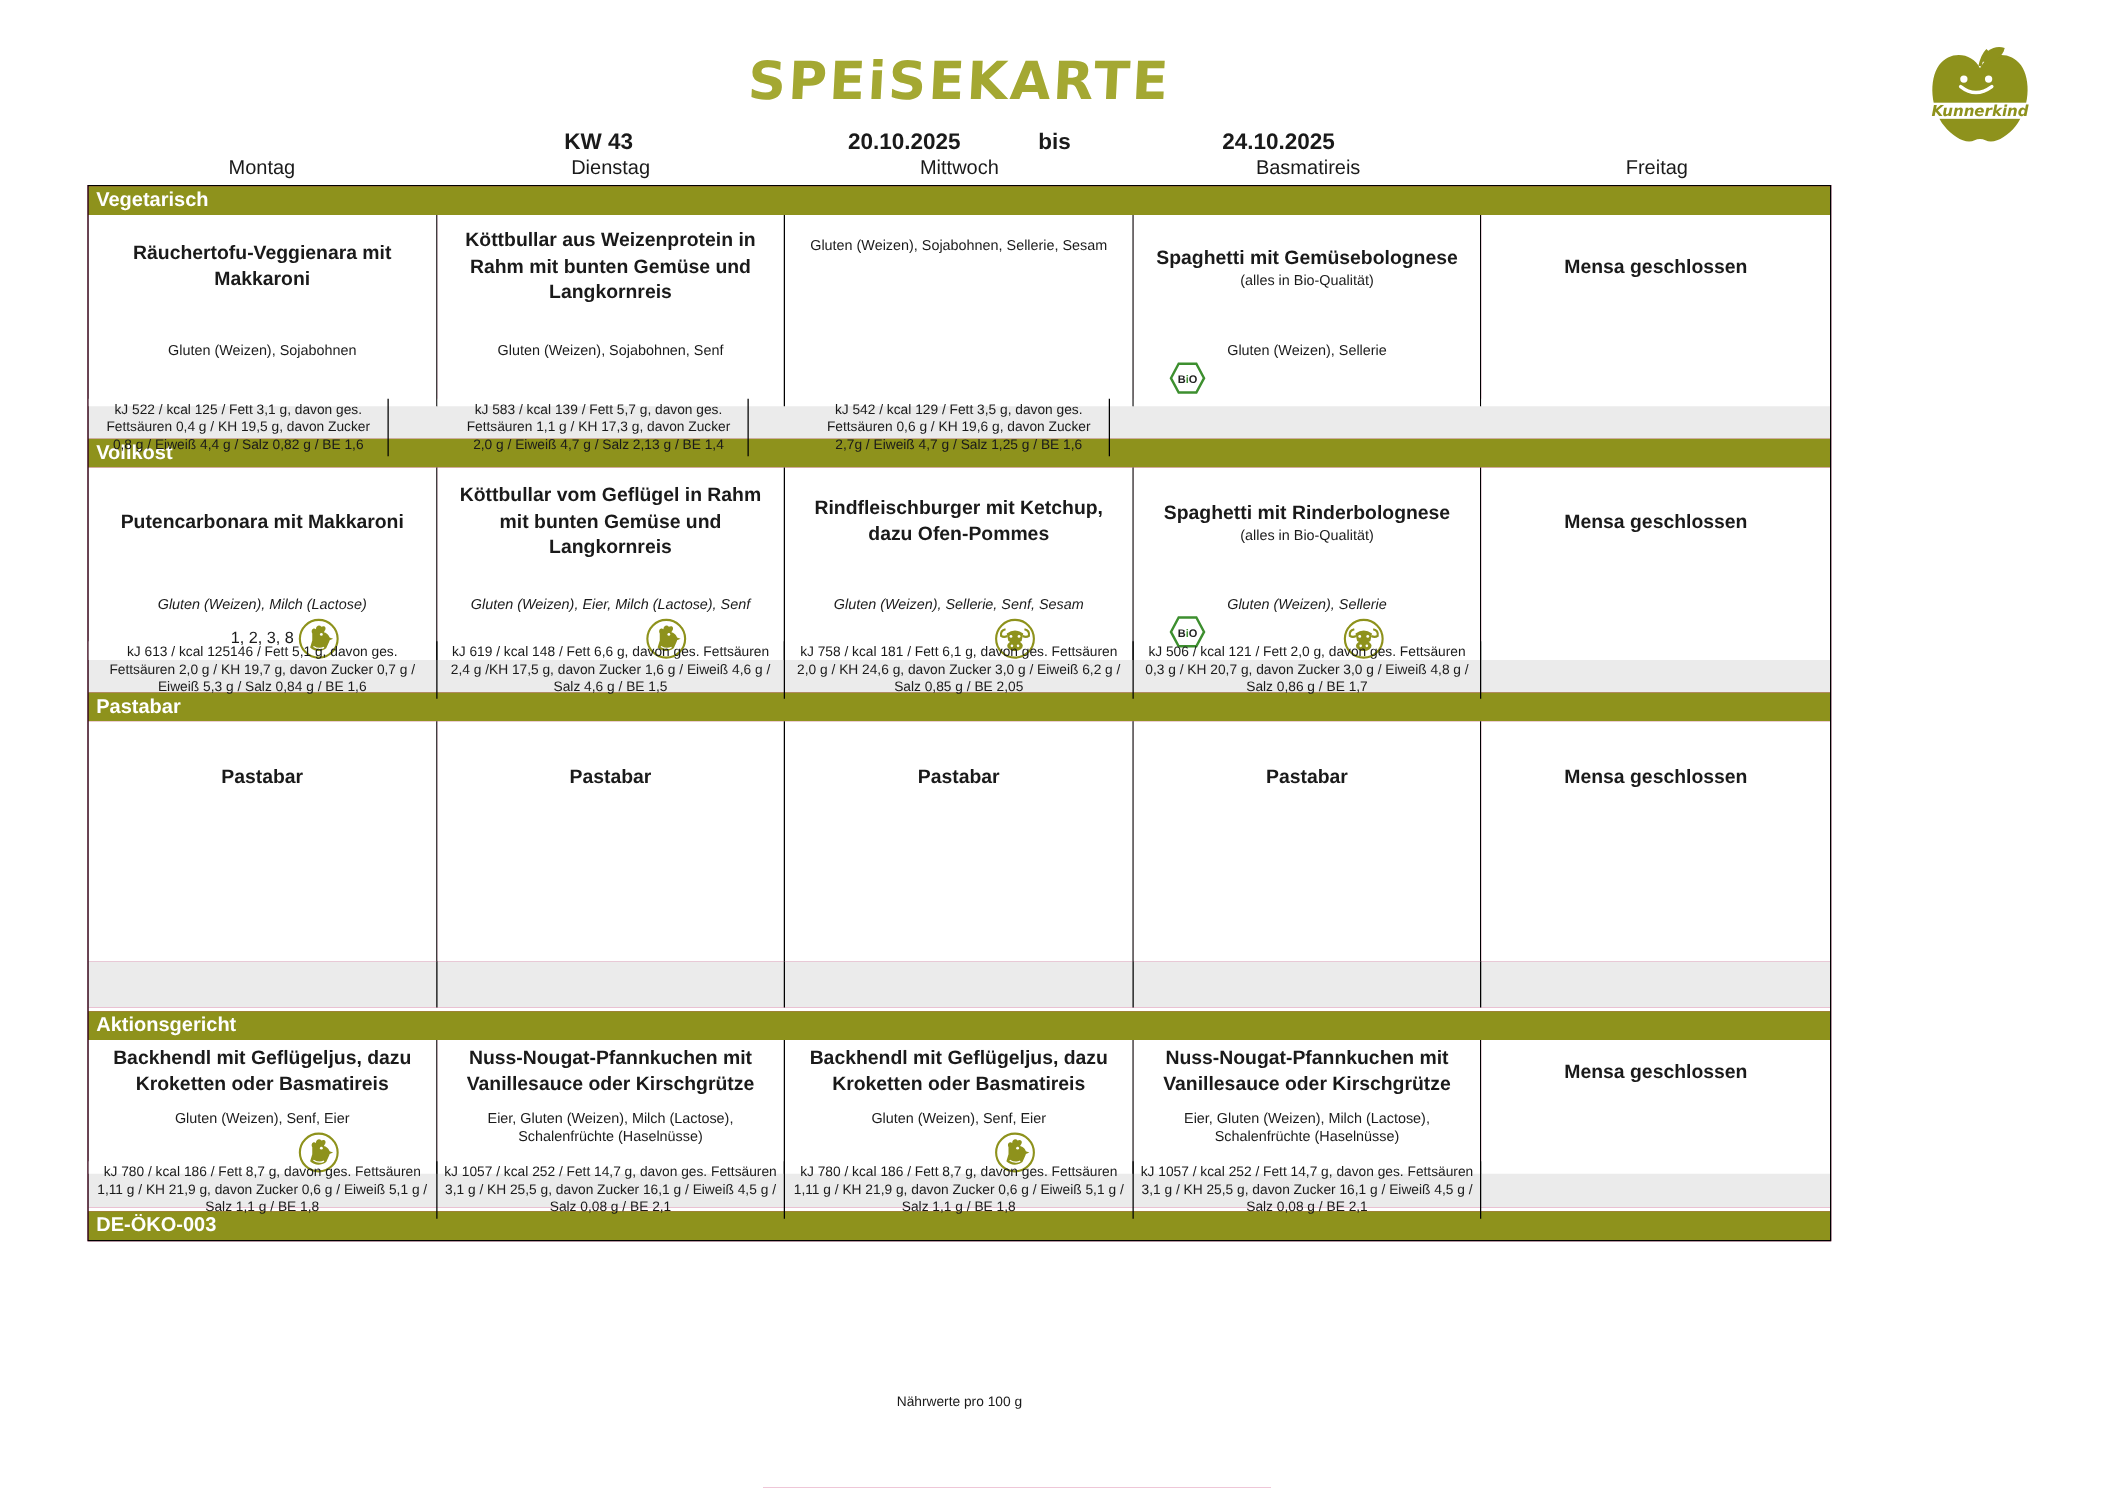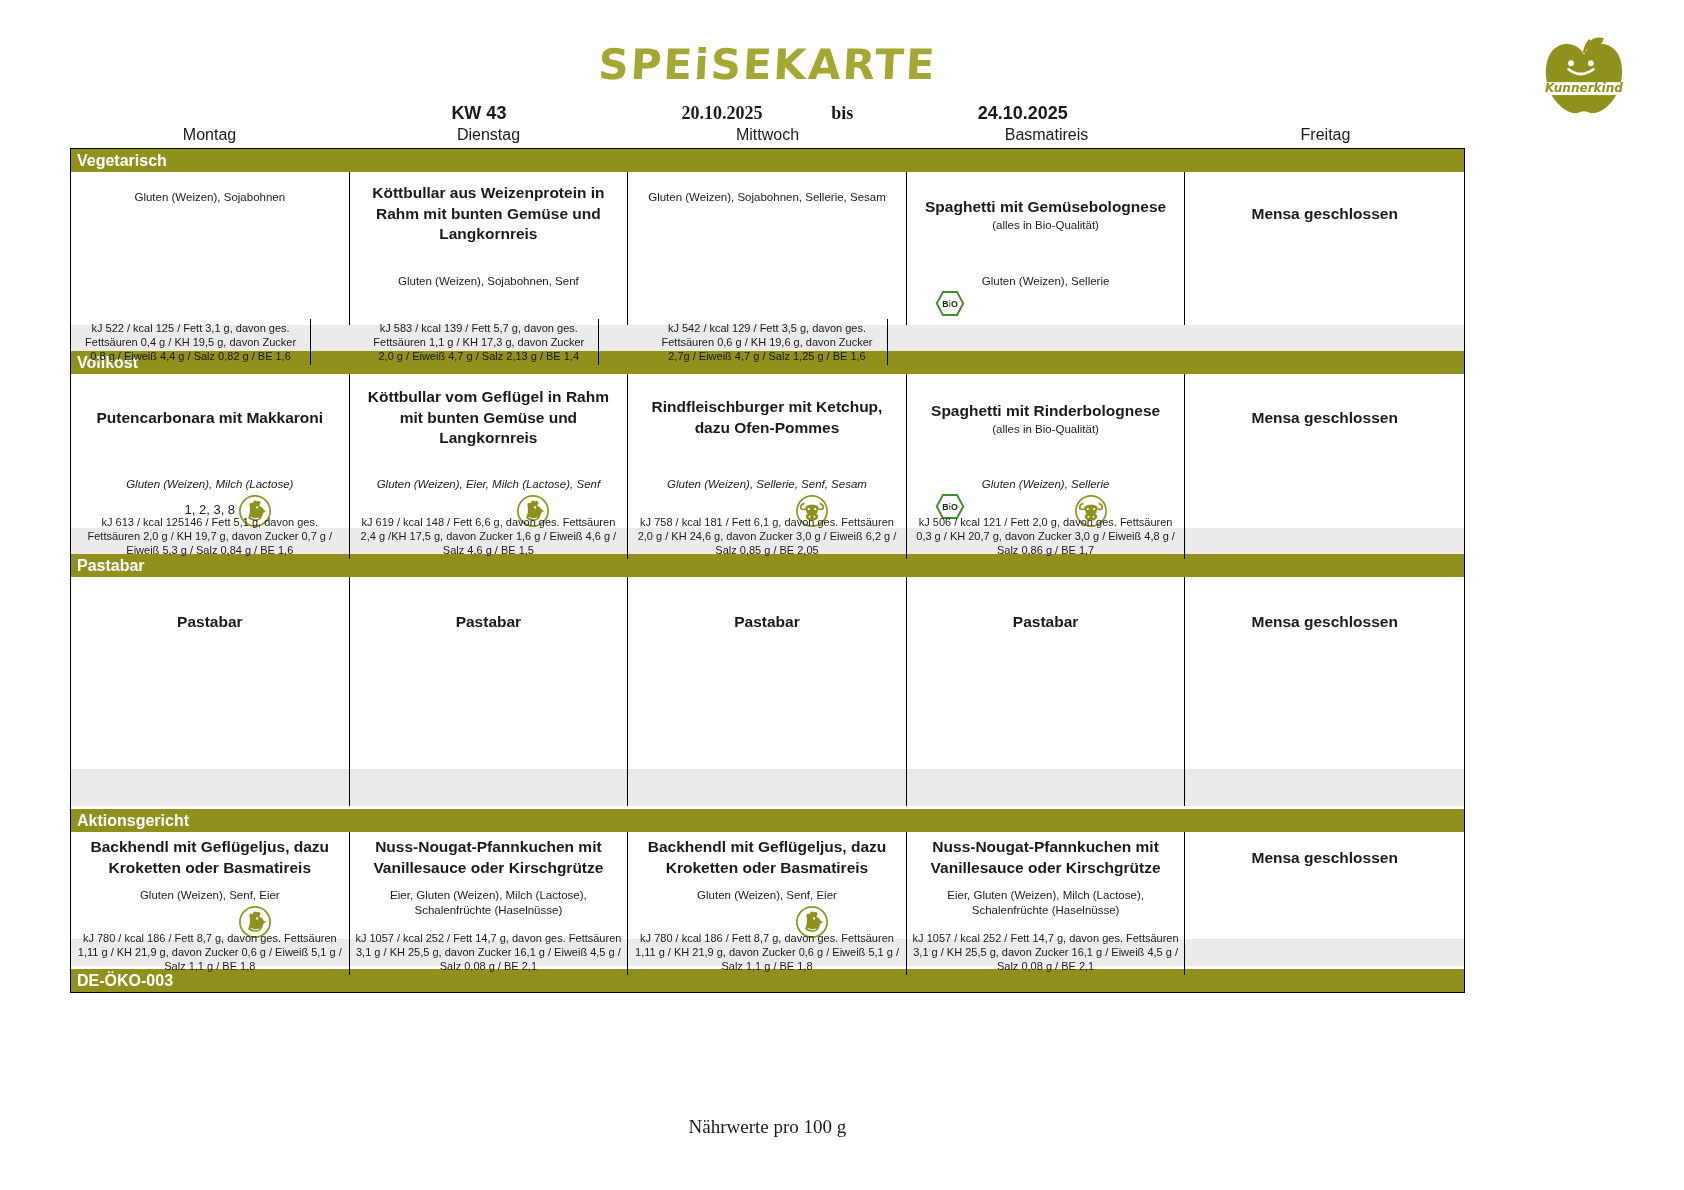--- a/index.html
+++ b/index.html
@@ -18,21 +18,21 @@
   }
   .page-title{
     position:absolute;top:40px;left:70px;width:1395px;text-align:center;
     font-size:42px;font-weight:bold;letter-spacing:2px;color:var(--title);
     font-family:"DejaVu Sans",sans-serif;transform:skewX(-3deg);
   }
   .logo{position:absolute;top:34px;right:48px;width:104px;height:86px;}
   .header-row{position:absolute;left:70px;width:1395px;display:grid;grid-template-columns:repeat(5,1fr);}
   .kw-row{top:103px;font-weight:bold;font-size:18px;gap:48px;}
   .kw-row .kw{text-align:center;}
-  .kw-row .dates{display:flex;justify-content:space-around;align-items:baseline;font-family:Liberation Serif, serif;}
+  .kw-row .dates{display:flex;justify-content:space-around;align-items:baseline;}
   .kw-row .date-to{text-align:left;padding-left:42px;}
   .day-row{top:126px;font-size:16px;}
   .day-row span{text-align:center;}
   
   #menu-table{
     position:absolute;left:70px;top:148px;width:1395px;
     border:1.5px solid #000;background:#be185d;
   }
   .section-band{
     height:23px;background:var(--band);color:#fff;
@@ -62,21 +62,21 @@
   .dish-subtitle{font-size:11.5px;margin-top:2px;}
   .allergens{font-size:11.5px;line-height:1.3;}
   .content-veg  .allergens{margin-top:18px;}
   .content-voll .allergens{margin-top:15px;font-style:italic;}
   .content-akt  .allergens{margin-top:4px;}
   .extras{position:relative;height:34px;margin-top:2px;}
   .additives{position:absolute;left:0;right:0;top:8px;font-size:13px;}
   .icon-main{position:absolute;left:50%;transform:translateX(28px);top:0;}
   .icon-bio{position:absolute;left:28px;bottom:4px;text-align:right;}
   .footer-note{
-    position:absolute;left:70px;top:1116px;width:1395px;text-align:center;font-size:19px;font-family:Liberation Serif, serif;
+    position:absolute;left:70px;top:1116px;width:1395px;text-align:center;font-size:11px;
   }
 </style>
 </head>
 <body>
 
 <div class="page-title">SPEiSEKARTE</div>
 
 <div class="logo">
   <svg width="104" height="86" viewBox="0 0 110 100">
     <path d="M55 24 C48 9 27 7 17 21 C7 35 9 62 22 78 C30 88 42 95 50 91 C53 89.5 57 89.5 60 91 C68 95 80 88 88 78 C101 62 103 35 93 21 C83 7 62 9 55 24 Z" fill="var(--icon)"></path>
@@ -108,20 +108,23 @@
   <span>Basmatireis</span>
   <span>Freitag</span>
 </div>
 
 <div id="menu-table">
     <div class="section-band">
       <span>Vegetarisch</span>
     </div>
     <div class="row content-row content-veg">
       <div class="cell">
+        <div class="title-box">
+          <div class="dish-title">Räuchertofu-Veggienara mit Makkaroni</div>
+        </div>
         <div class="allergens">Gluten (Weizen), Sojabohnen</div>
       </div>
       <div class="cell">
         <div class="title-box">
           <div class="dish-title">Köttbullar aus Weizenprotein in Rahm mit bunten Gemüse und Langkornreis</div>
         </div>
         <div class="allergens">Gluten (Weizen), Sojabohnen, Senf</div>
       </div>
       <div class="cell">
         <div class="allergens">Gluten (Weizen), Sojabohnen, Sellerie, Sesam</div>

